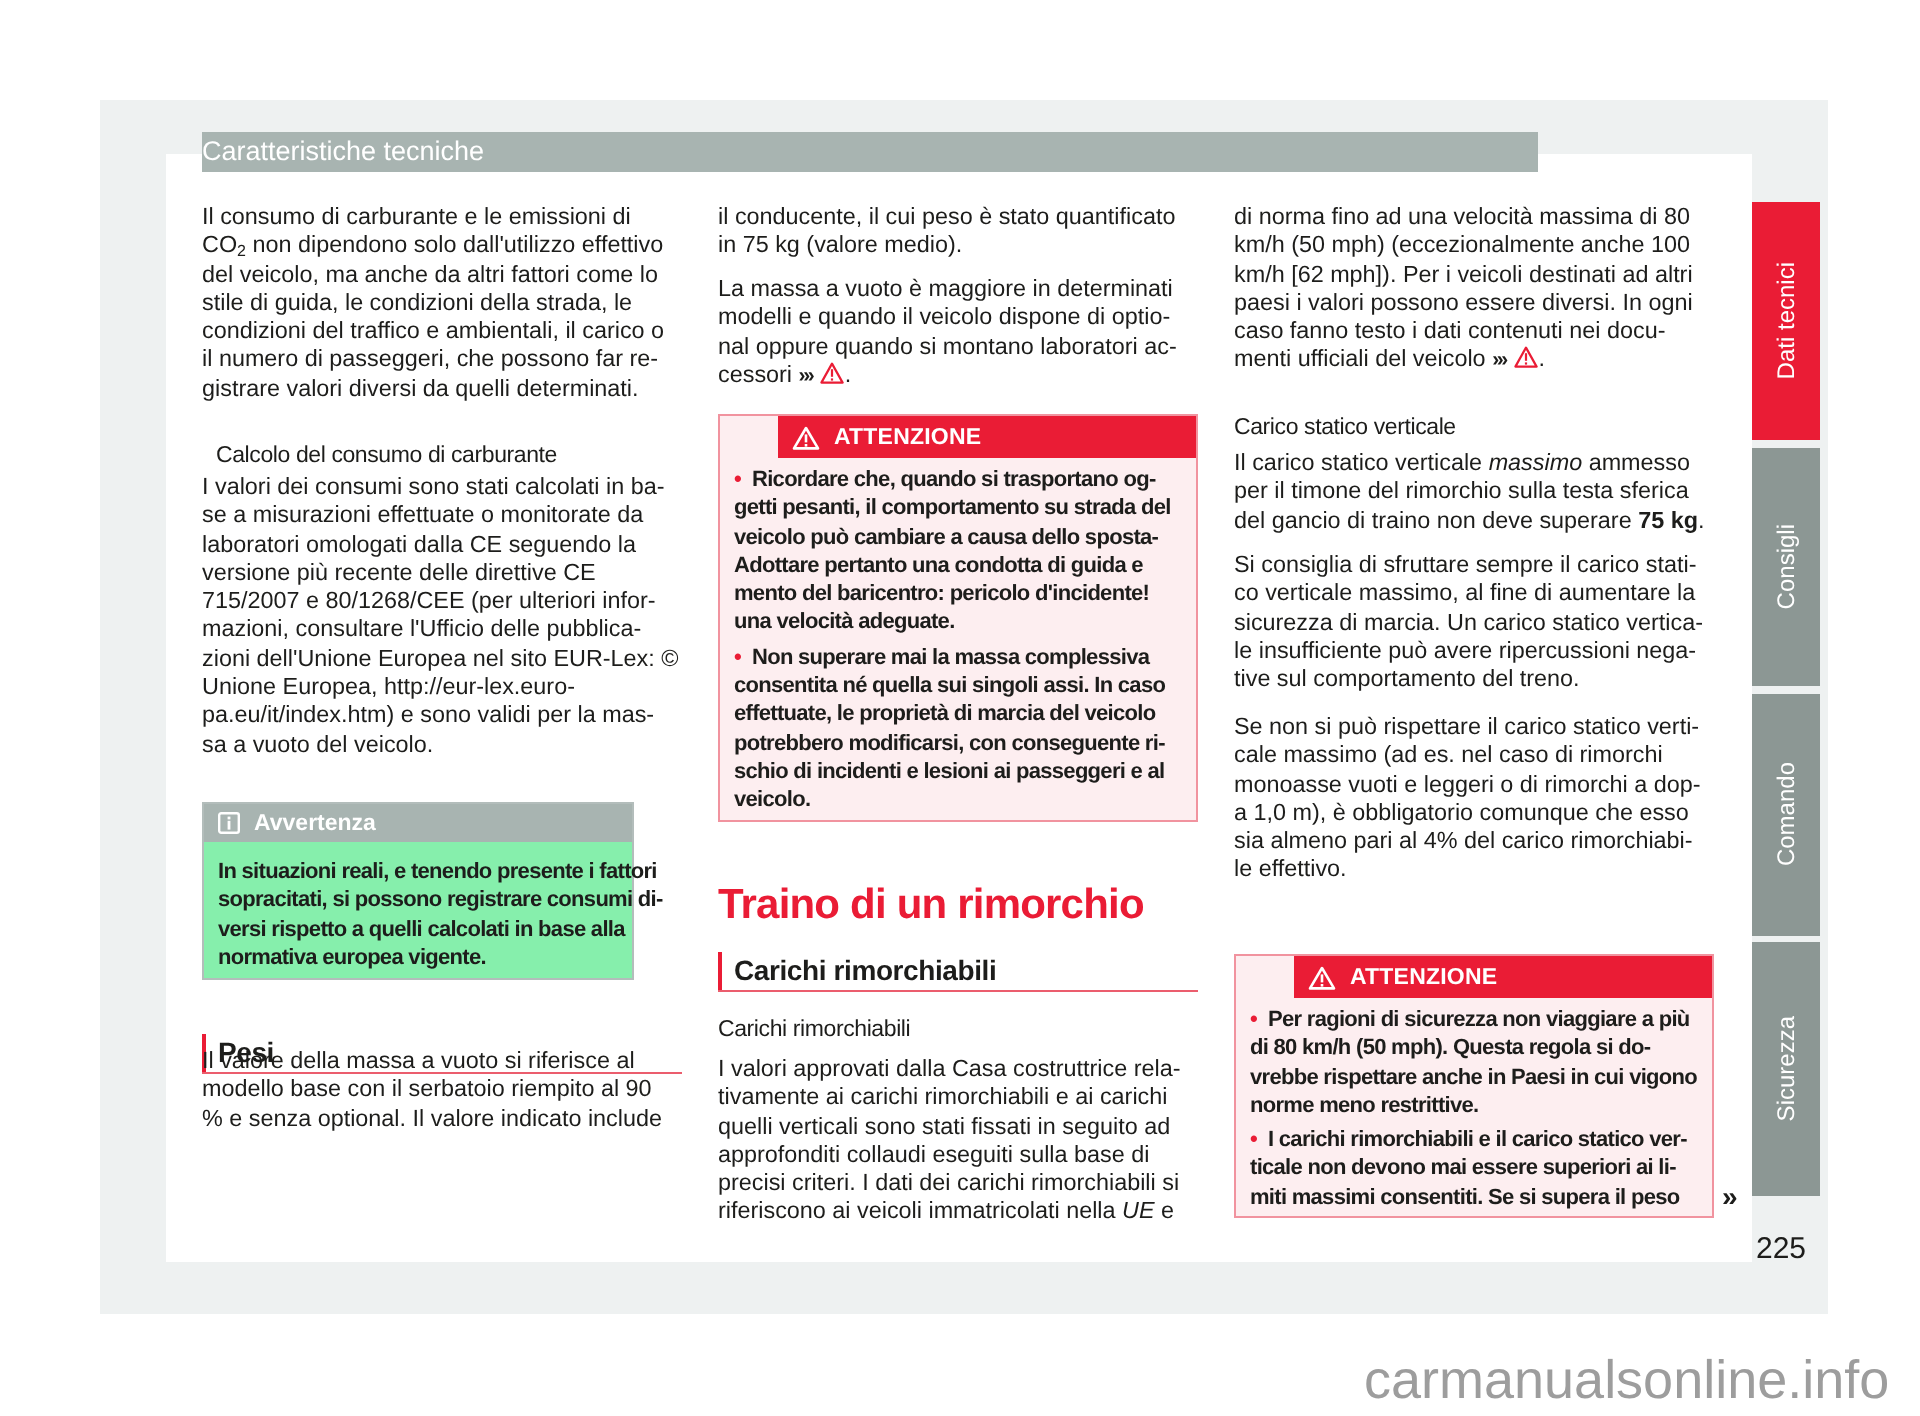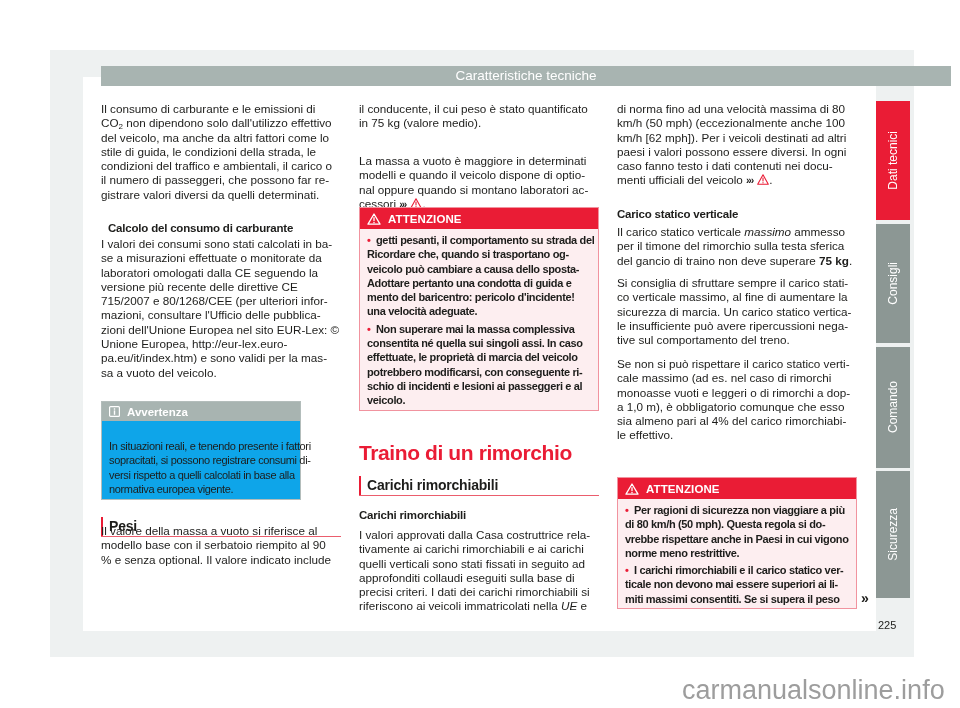--- a/index.html
+++ b/index.html
@@ -6,60 +6,60 @@
   --accent_red:#ea1c35; --tab_gray:#8c9794; --header_gray:#a8b4b1; --frame_bg:#eef1f1;
   --warning_bg:#fdeef0; --warning_border:#f1939f; --underline:#eb5d6d; --text:#1d1d1b;
   --note_border:#b3bdbb; --watermark:#9d9d9d;
 }
 html,body{margin:0;padding:0;}
 body{width:960px;height:708px;position:relative;overflow:hidden;background:#fff;
   font-family:"Liberation Sans",sans-serif;color:var(--text);}
 .abs{position:absolute;}
 .frame{left:50px;top:50px;width:864px;height:607px;background:var(--frame_bg);}
 .page{left:83px;top:77px;width:793px;height:554px;background:#fff;}
-.header-bar{left:101px;top:66px;width:850px;height:20px;background:var(--header_gray);color:#fff;
-  font-size:13.5px;line-height:20px;text-align:center;}
+.header-bar{left:101px;top:66px;width:668px;height:20px;background:var(--header_gray);color:#fff;
+  font-size:13.5px;line-height:20px;text-align:left;}
 .col{width:240px;}
 .txt{font-size:11.7px;line-height:14.3px;}
 .ln{display:block;white-space:nowrap;height:14.3px;}
-.bold-head{font-size:11.5px;font-weight:bold;line-height:14.3px;letter-spacing:-0.2px;white-space:nowrap;}
+.bold-head{font-size:11.5px;font-weight:normal;line-height:14.3px;letter-spacing:-0.2px;white-space:nowrap;}
 .seg-italic{font-style:italic;text-align:right;}
 .seg-bold{font-weight:bold;}
 sub.seg-sub{font-size:8px;line-height:0;vertical-align:-2px;}
 .inline-icon{display:inline-block;}
 .chevrons{font-weight:bold;font-size:10.5px;letter-spacing:-1.2px;margin-right:1px;}
 .warning-triangle svg{display:inline-block;vertical-align:-1px;}
 
 .subhead{width:240px;height:19px;border-bottom:1.5px solid var(--underline);}
 .subhead .bar{position:absolute;left:0;top:0;width:2px;height:19px;background:var(--accent_red);}
 .subhead .t{position:absolute;left:8px;top:0;font-size:14px;font-weight:bold;line-height:19px;letter-spacing:-0.2px;white-space:nowrap;}
 
 .section-title{font-size:21px;font-weight:bold;line-height:22px;letter-spacing:-0.4px;color:var(--accent_red);white-space:nowrap;}
 
-.note{width:200px;box-sizing:border-box;border:1px solid var(--note_border);background:#0ea5e9;}
+.note{width:216px;box-sizing:border-box;border:1px solid var(--note_border);background:#86efac;}
 .note-head{height:19px;background:var(--header_gray);color:#fff;display:flex;align-items:center;
   padding-left:7px;gap:7px;font-size:11.5px;font-weight:bold;}
 .note-head svg{display:block;}
-.note-body{padding:18px 7px 3px 7px;font-size:11px;font-weight:normal;line-height:14.3px;letter-spacing:-0.35px;}
+.note-body{padding:8px 7px 3px 7px;font-size:11px;font-weight:bold;line-height:14.3px;letter-spacing:-0.35px;}
 
 .warn{width:240px;box-sizing:border-box;border:1px solid var(--warning_border);background:var(--warning_bg);}
 .warn-head{height:21px;background:var(--accent_red);color:#fff;display:flex;align-items:center;
-  padding-left:7px;gap:7px;font-size:11.5px;font-weight:bold;letter-spacing:0.1px;}
+  padding-left:7px;gap:7px;font-size:11.5px;font-weight:bold;letter-spacing:0.1px;margin-left:29px;}
 .warn-head svg{display:block;}
 .warn-body{padding:4px 7px 2px 7px;font-size:11px;font-weight:bold;line-height:14.3px;letter-spacing:-0.35px;}
 .bullet{position:relative;}
 .bullet + .bullet{margin-top:3px;}
 .bullet .dot{position:absolute;left:0;top:0;color:var(--accent_red);font-size:11px;line-height:14.3px;}
 .bullet .lines .ln:first-child{text-indent:9px;}
 
 .tab{left:876px;width:34px;display:flex;align-items:center;justify-content:center;color:#fff;}
 .tab-gray{background:var(--tab_gray);}
 .tab-active{background:var(--accent_red);}
 .tab span{writing-mode:vertical-rl;transform:rotate(180deg);font-size:12px;white-space:nowrap;}
-.page-num{left:878px;top:618px;font-size:11px;line-height:14px;}
+.page-num{left:878px;top:618px;font-size:15px;line-height:14px;}
 .continue{left:861px;top:590px;font-size:14px;font-weight:bold;line-height:16px;}
 .watermark{left:682px;top:675px;font-size:27px;line-height:30px;color:var(--watermark);white-space:nowrap;}
 </style>
 </head>
 <body>
 
 <div class="abs frame"></div>
 <div class="abs page"></div>
 
 <div class="abs header-bar">
@@ -115,21 +115,21 @@
 <div class="abs col txt" style="left:101px;top:524px">
     <span class="ln">Il valore della massa a vuoto si riferisce al</span>
     <span class="ln">modello base con il serbatoio riempito al 90</span>
     <span class="ln">% e senza optional. Il valore indicato include</span>
   </div>
 
 <div class="abs col txt" style="left:359px;top:102px">
     <span class="ln">il conducente, il cui peso è stato quantificato</span>
     <span class="ln">in 75 kg (valore medio).</span>
   </div>
-<div class="abs col txt" style="left:359px;top:154px">
+<div class="abs col txt" style="left:359px;top:138px">
     <span class="ln">La massa a vuoto è maggiore in determinati</span>
     <span class="ln">modelli e quando il veicolo dispone di optio-</span>
     <span class="ln">nal oppure quando si montano laboratori ac-</span>
     <span class="ln">cessori <span class="inline-icon chevrons">›››</span> <span class="inline-icon warning-triangle"><svg width="12" height="11" viewBox="0 0 12 11">
           <path d="M6 0.8 L11.3 10.3 H0.7 Z" fill="none" stroke="#ea1c35" stroke-width="1.1" stroke-linejoin="round"></path>
           <rect x="5.45" y="3.6" width="1.1" height="3.8" fill="#ea1c35"></rect>
           <rect x="5.45" y="8.2" width="1.1" height="1.1" fill="#ea1c35"></rect>
         </svg></span>.</span>
   </div>
 
@@ -141,22 +141,22 @@
           <rect x="6.35" y="4.2" width="1.3" height="4" fill="#fff"></rect>
           <rect x="6.35" y="9" width="1.3" height="1.3" fill="#fff"></rect>
         </svg>
     </span>
     <span>ATTENZIONE</span>
   </div>
   <div class="warn-body">
     <div class="bullet">
       <span class="dot">•</span>
       <div class="lines">
+          <span class="ln">Ricordare che, quando si trasportano og-</span>
           <span class="ln">getti pesanti, il comportamento su strada del</span>
-          <span class="ln">Ricordare che, quando si trasportano og-</span>
           <span class="ln">veicolo può cambiare a causa dello sposta-</span>
           <span class="ln">Adottare pertanto una condotta di guida e</span>
           <span class="ln">mento del baricentro: pericolo d'incidente!</span>
           <span class="ln">una velocità adeguate.</span>
         </div>
     </div>
     <div class="bullet">
       <span class="dot">•</span>
       <div class="lines">
           <span class="ln">Non superare mai la massa complessiva</span>

